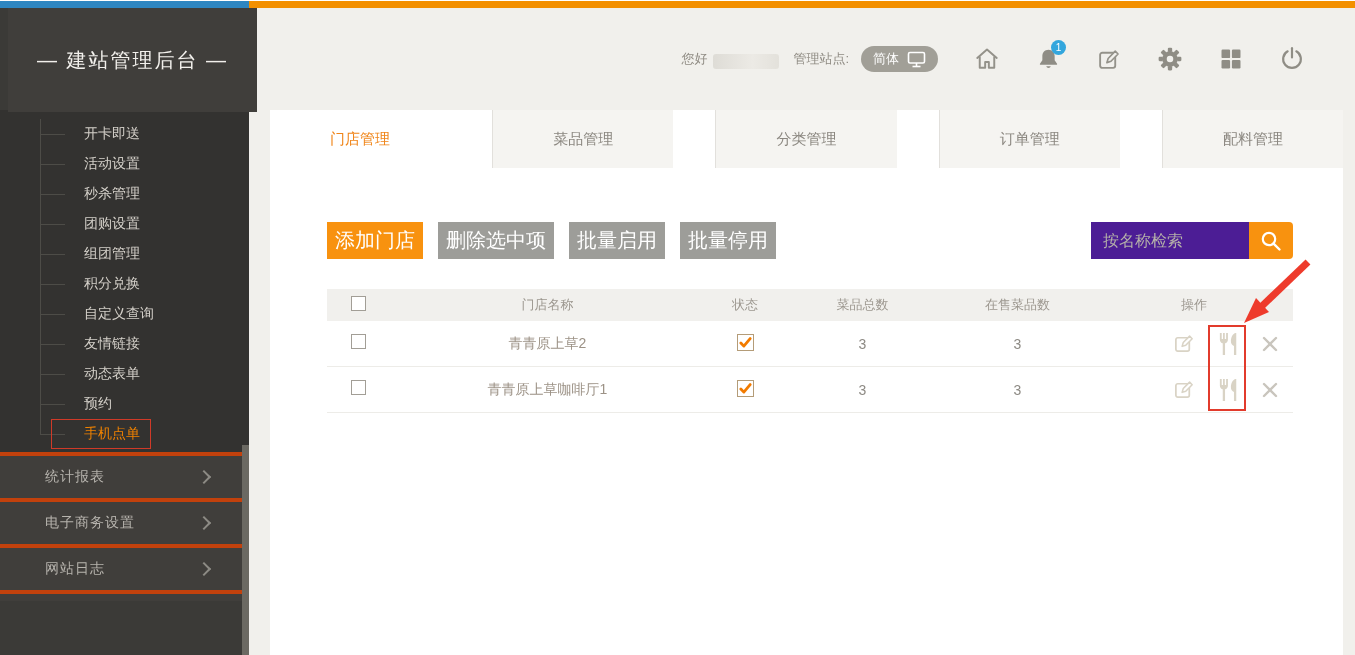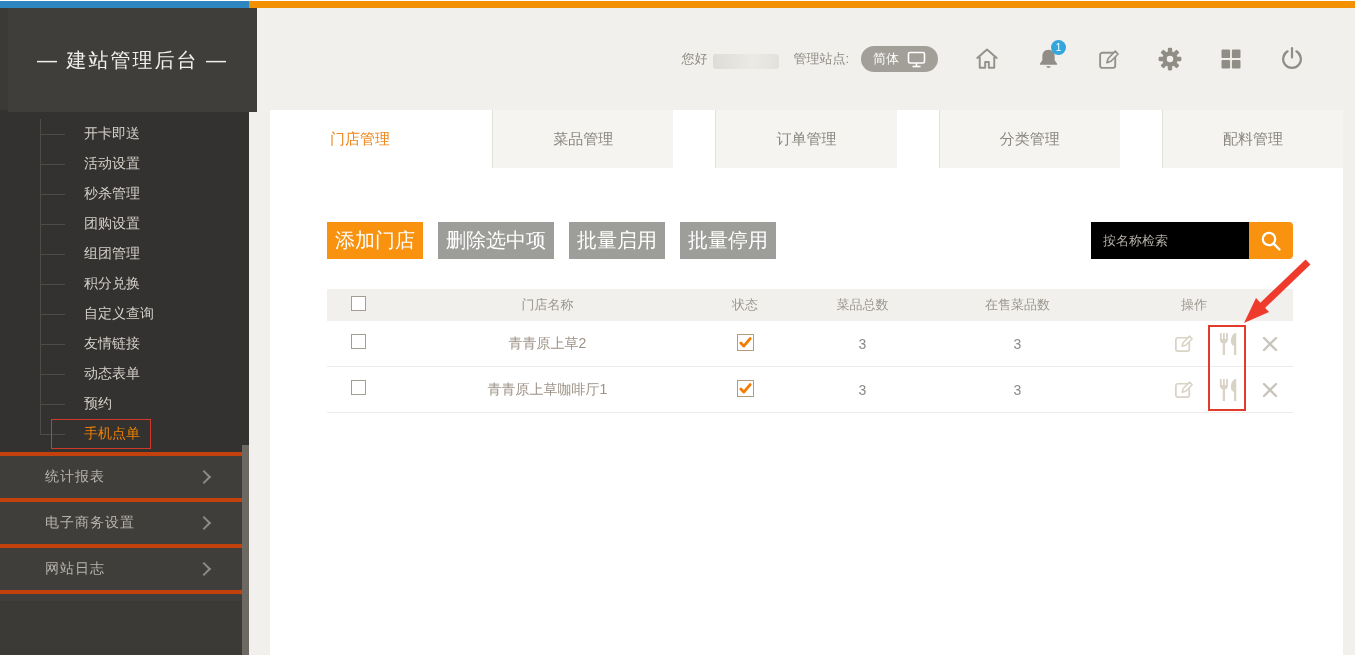--- a/index.html
+++ b/index.html
@@ -58,22 +58,22 @@
   .tab + .tab { border-left:1px solid #e2e0dc; }
   .tab.active { background:#fff; color:#f08519; border-left:none; }
 
   
   .toolbar { position:absolute; left:327px; top:222px; display:flex; gap:15px; z-index:2; }
   .btn { height:37px; padding:0 8px; border:none; border-radius:0; color:#fff; font-size:20px; cursor:pointer; }
   .btn-orange { background:#f8920f; }
   .btn-gray { background:#9d9d99; }
 
   .searchbox { position:absolute; left:1091px; top:222px; display:flex; z-index:2; }
-  .search-input { width:158px; height:37px; background:#000000; border:none; padding:0 12px;
-                  font-size:13px; color:#8a867e; outline:none; }
+  .search-input { width:158px; height:37px; background:#4c1d95; border:none; padding:0 12px;
+                  font-size:16px; color:#8a867e; outline:none; }
   .search-input::placeholder { color:#b5b1a9; }
   .search-btn { width:44px; height:37px; background:#f8920f; border:none; border-radius:0 4px 4px 0;
                 display:flex; align-items:center; justify-content:center; cursor:pointer; }
 
   
   .table { position:absolute; left:327px; top:289px; width:966px; z-index:2; }
   .trow { display:grid; grid-template-columns:63px 315px 80px 155px 155px 198px; align-items:center; }
   .thead { height:32px; background:#f1f0ed; color:#9c978f; font-size:13px; }
   .tbody-row { height:46px; border-bottom:1px solid #edece8; background:#fff; }
   .cell-c { text-align:center; }
@@ -244,24 +244,24 @@
   <div class="panel"></div>
 
   <div class="tabs">
     <div class="tab active">
         <span>门店管理</span>
       </div>
     <div class="tab">
         <span>菜品管理</span>
       </div>
     <div class="tab">
+        <span>分类管理</span>
+      </div>
+    <div class="tab">
         <span>订单管理</span>
-      </div>
-    <div class="tab">
-        <span>分类管理</span>
       </div>
     <div class="tab">
         <span>配料管理</span>
       </div>
   </div>
 
   <div class="toolbar">
     <button class="btn btn-orange">添加门店</button>
     <button class="btn btn-gray">删除选中项</button>
     <button class="btn btn-gray">批量启用</button>

